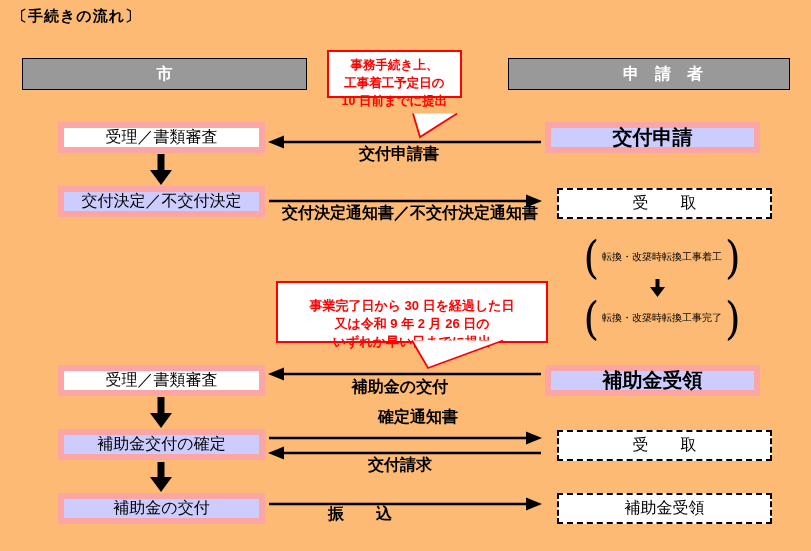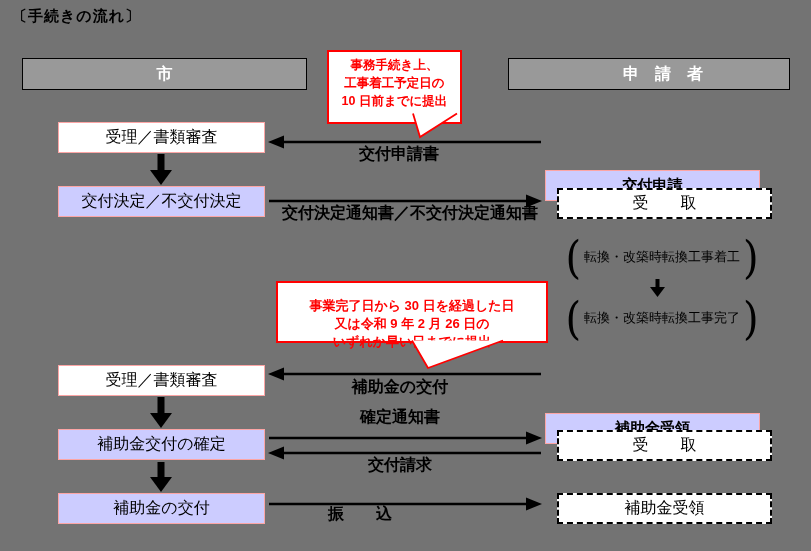--- a/index.html
+++ b/index.html
@@ -1,56 +1,56 @@
 <!DOCTYPE html>
 <html><head>
 <meta charset="utf-8">
 <style>
   html,body { margin:0; padding:0; background:#fff; }
   .canvas {
-    position:relative; width:811px; height:551px; background:#737373;
+    position:relative; width:811px; height:551px; background:#fdba74;
     font-family:"Liberation Sans", sans-serif; color:#000; overflow:hidden;
   }
   .title {
     position:absolute; left:12px; top:7px;
     font-size:15px; font-weight:bold; letter-spacing:1px;
   }
   .hdr {
     position:absolute; top:58px; height:32px; box-sizing:border-box;
     background:#999999; border:1px solid #000;
     color:#fff; font-weight:bold; font-size:16px;
     display:flex; align-items:center; justify-content:center; z-index:1;
   }
   .bx {
     position:absolute; height:31px; box-sizing:border-box;
     display:flex; align-items:center; justify-content:center;
-    background:#fff; border:1px solid #fca5a5;
+    background:#fff; border:6px solid #fca5a5;
     font-family:"DejaVu Serif","Liberation Serif",serif; font-size:16px; z-index:1;
   }
   .lav { background:#ccccff; }
-  .bold-sans { font-family:"Liberation Sans",sans-serif; font-weight:bold; font-size:15px;margin-top:48px; }
+  .bold-sans { font-family:"Liberation Sans",sans-serif; font-weight:bold; font-size:20px; }
   .dashed { border:2px dashed #000;margin-left:12px; }
   .albl {
     position:absolute; font-size:16px; font-weight:bold;
     text-align:center; z-index:1; line-height:13px;
   }
   .callout {
     position:absolute; box-sizing:border-box; background:#fff;
     border:2px solid #ff0000; color:#ff0000; font-weight:bold;
     text-align:center; white-space:pre-line; z-index:2;
   }
-  .callout.c1 { left:327px; top:50px; width:135px; height:74px; font-size:12.5px; line-height:18px; padding-top:4px; }
+  .callout.c1 { left:327px; top:50px; width:135px; height:48px; font-size:12.5px; line-height:18px; padding-top:4px; }
   .callout.c2 { left:276px; top:281px; width:272px; height:62px; font-size:13px; line-height:18px; padding-top:14px; }
   .bracket {
     position:absolute; left:563px; width:198px;
     display:flex; align-items:center; justify-content:center;
     font-family:"DejaVu Serif","Liberation Serif",serif; z-index:1;
   }
   .paren { font-size:40px; line-height:1; transform:scaleY(1.12); font-weight:400; }
-  .btext { font-size:13px; padding:0 3px; white-space:nowrap; }
+  .btext { font-size:10px; padding:0 3px; white-space:nowrap; }
   svg.overlay { position:absolute; left:0; top:0; z-index:3; pointer-events:none; }
 </style>
 </head>
 <body>
 
 <div class="canvas">
 
   <div class="title">〔手続きの流れ〕</div>
 
   <div class="hdr" style="left:22px; width:285px;">市</div>
@@ -83,21 +83,21 @@
   <div class="callout c1">事務手続き上、
 工事着工予定日の
 10 日前までに提出</div>
   <div class="callout c2">事業完了日から 30 日を経過した日
 又は令和 9 年 2 月 26 日の
 いずれか早い日までに提出</div>
 
   <div class="albl" style="left:329px; top:147px; width:140px;">交付申請書</div>
   <div class="albl" style="left:275px; top:206px; width:270px;">交付決定通知書／不交付決定通知書</div>
   <div class="albl" style="left:330px; top:380px; width:140px;">補助金の交付</div>
-  <div class="albl" style="left:330px; top:410px; width:140px;">確定通知書</div>
+  <div class="albl" style="left:348px; top:410px; width:140px;">確定通知書</div>
   <div class="albl" style="left:330px; top:458px; width:140px;">交付請求</div>
   <div class="albl" style="left:290px; top:507px; width:140px;">振　　込</div>
 
   <svg class="overlay" width="811" height="551" viewBox="0 0 811 551">
 
     <g>
       <line x1="283" y1="142" x2="541" y2="142" stroke="#000" stroke-width="2.5"></line>
       <polygon points="268,142 284,135.5 284,148.5" fill="#000"></polygon>
     </g>
     <g>

